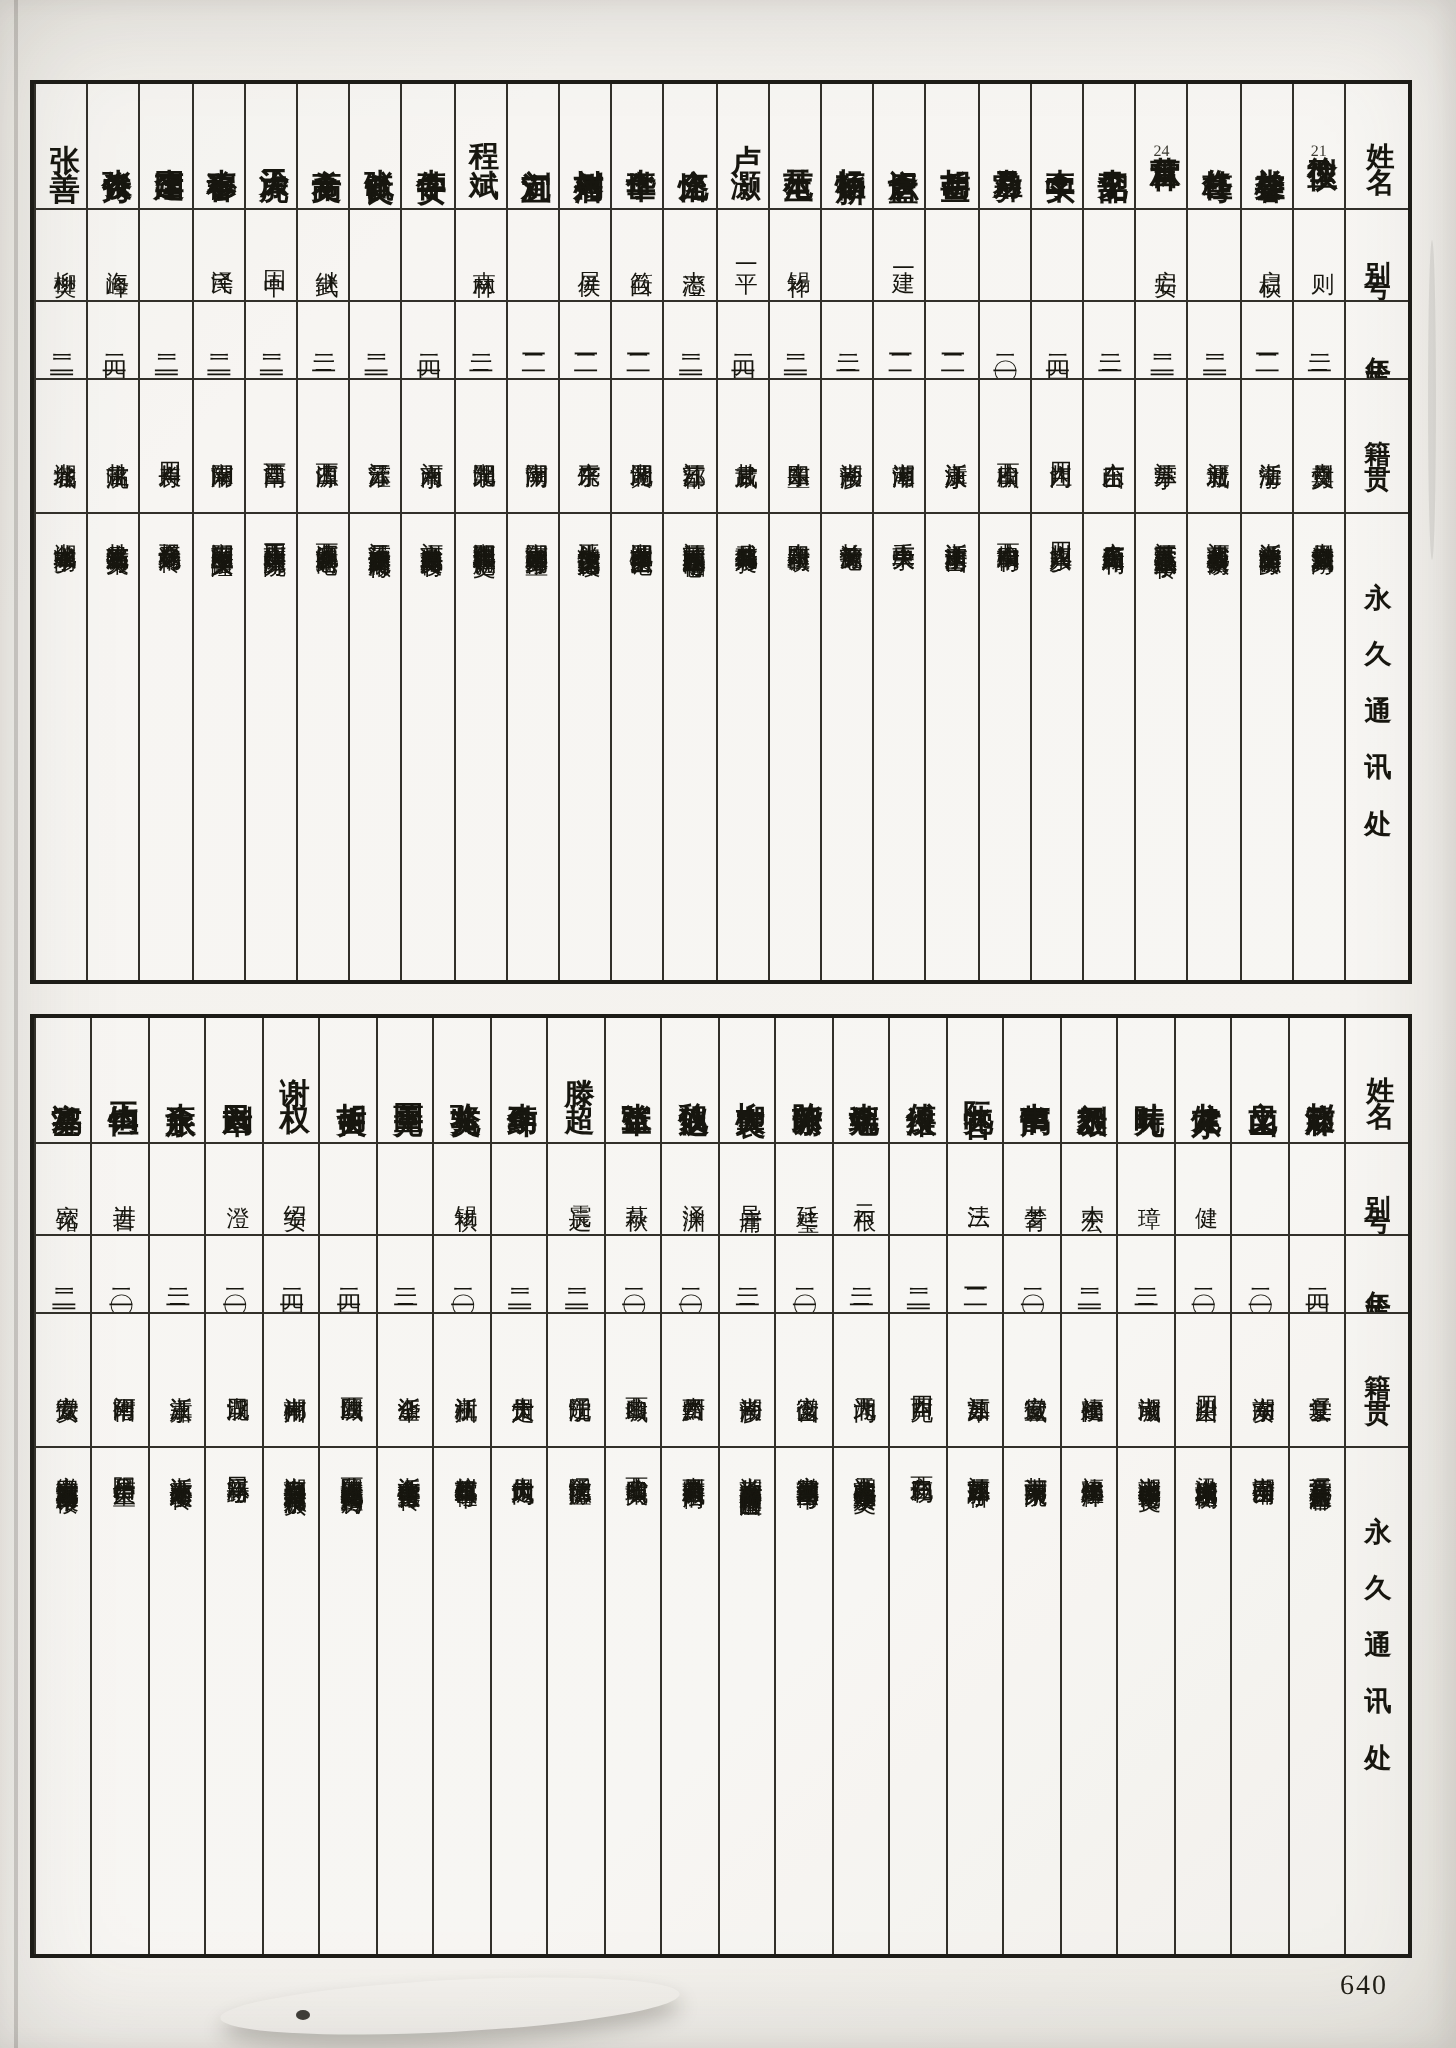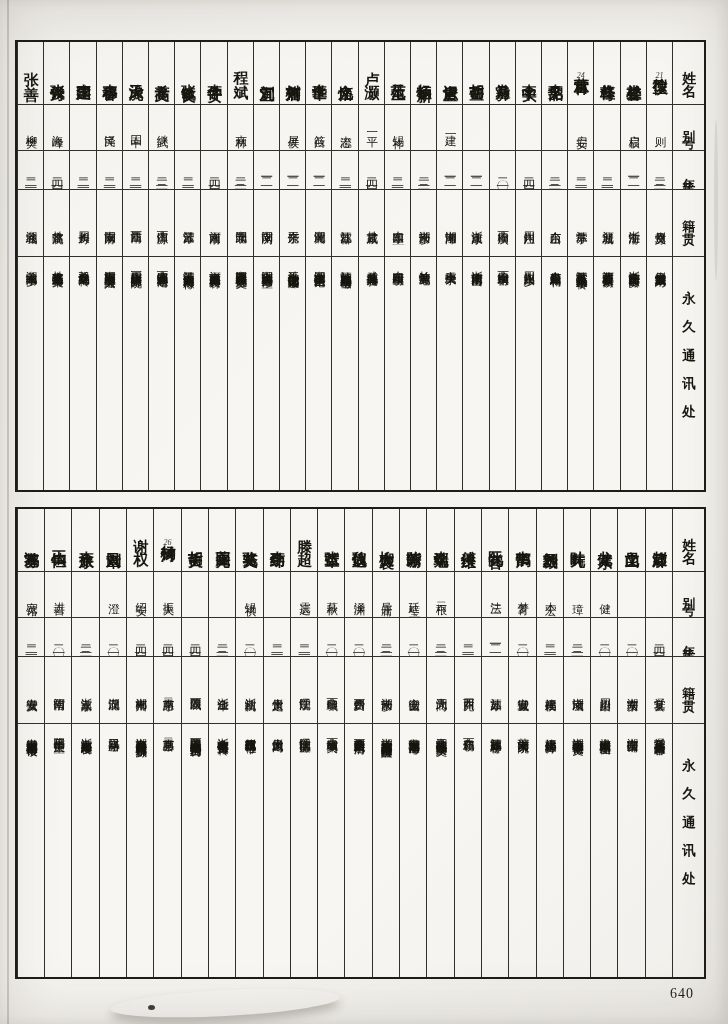--- a/index.html
+++ b/index.html
@@ -56,21 +56,21 @@
 
   .hdr .vt{font-weight:bold;}
   .hdr.c-name .vt{font-size:14px;letter-spacing:.9em;}
   .hdr.c-alias .vt{font-size:13px;letter-spacing:.55em;}
   .hdr.c-age .vt{font-size:12.5px;letter-spacing:.2em;}
   .hdr.c-native .vt{font-size:13px;letter-spacing:1em;}
   .hdr.c-addr .vt{font-size:13.5px;letter-spacing:2.1em;padding-top:18px;}
 
   .note{
     writing-mode:horizontal-tb;display:block;font-size:8px;color:#3a382f;
-    margin-top:2px;text-align:left;letter-spacing:0;font-style:italic;
+    margin-top:2px;text-align:left;letter-spacing:0;
   }
   .page-number{
     position:absolute;right:34px;bottom:22px;font-size:14px;color:#201e16;
     letter-spacing:1px;
     text-align:right;
   }
 </style>
 </head>
 <body>
 
@@ -843,38 +843,20 @@
         </div>
         <div class="cell c-native">
           <span class="vt">陕西城固</span>
         </div>
         <div class="cell c-addr">
           <span class="vt">陕西城固城内北正街荣福堂药房转</span>
         </div>
       </div>
       <div class="col">
         <div class="cell c-name">
-          <span class="vt">杨钟河</span>
-          <span class="note">26</span>
-        </div>
-        <div class="cell c-alias">
-          <span class="vt">振夫</span>
-        </div>
-        <div class="cell c-age">
-          <span class="vt">二四</span>
-        </div>
-        <div class="cell c-native">
-          <span class="vt">云南思茅</span>
-        </div>
-        <div class="cell c-addr">
-          <span class="vt">云南思茅县</span>
-        </div>
-      </div>
-      <div class="col">
-        <div class="cell c-name">
           <span class="vt sp2">谢权</span>
         </div>
         <div class="cell c-alias">
           <span class="vt">绍安</span>
         </div>
         <div class="cell c-age">
           <span class="vt">二四</span>
         </div>
         <div class="cell c-native">
           <span class="vt">湖南郴州</span>

